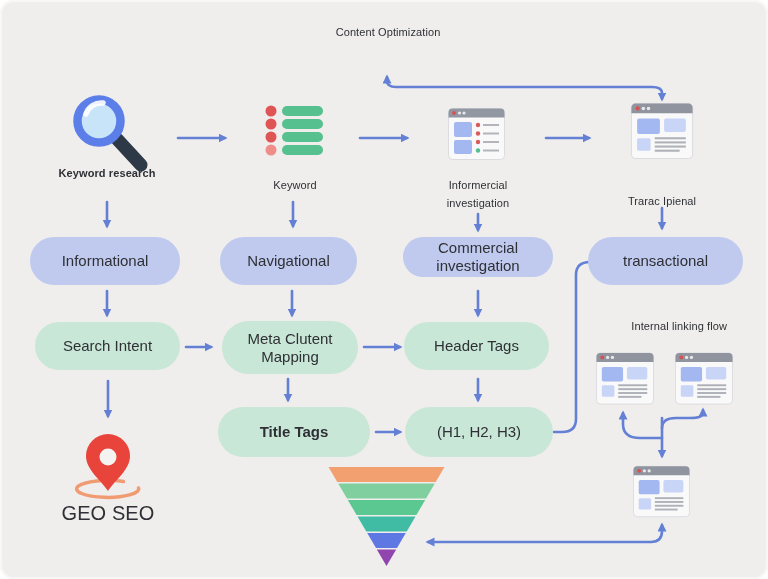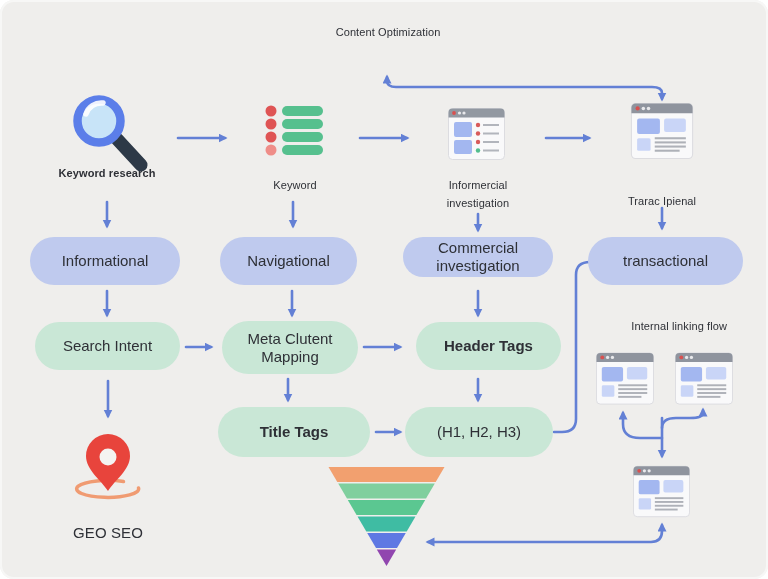--- a/index.html
+++ b/index.html
@@ -28,30 +28,30 @@
   .pill.blue  { background:var(--pill-blue,#bfcaee); }
   .pill.green { background:var(--pill-green,#c9e7d6); }
 
   
   #l-content-opt   { left:332px; top:23px;  width:112px; }
   #l-kw-research   { left:27px;  top:164px; width:160px;font-weight:bold; }
   #l-keyword       { left:235px; top:176px; width:120px; }
   #l-informercial  { left:425px; top:176px; width:106px; }
   #l-trarac        { left:592px; top:176px; width:140px;margin-top:16px; }
   #l-internal-link { left:595px; top:317px; width:132px;text-align:right; }
-  #l-geo-seo       { left:48px;  top:524px; width:120px; font-size:15px; }
+  #l-geo-seo       { left:48px;  top:504px; width:120px; font-size:20px; }
 
   #p-informational { left:30px;  top:237px; width:150px; height:48px; }
   #p-navigational  { left:220px; top:237px; width:137px; height:48px; }
   #p-commercial    { left:403px; top:237px; width:150px; height:40px; }
   #p-transactional { left:588px; top:237px; width:155px; height:48px; }
 
   #p-search-intent { left:35px;  top:322px; width:145px; height:48px; }
   #p-meta-clutent  { left:222px; top:321px; width:136px; height:53px; }
-  #p-header-tags   { left:416px; top:322px; width:145px; height:48px;font-weight:bold; }
+  #p-header-tags   { left:404px; top:322px; width:145px; height:48px; }
   #p-title-tags    { left:218px; top:407px; width:152px; height:50px;font-weight:bold; }
   #p-h1h2h3        { left:405px; top:407px; width:148px; height:50px; }
 
   .arrow {
     fill:none; stroke:var(--arrow,#6380d5); stroke-width:2.6;
     stroke-linecap:round; stroke-linejoin:round;
   }
 </style>
 </head>
 <body>

